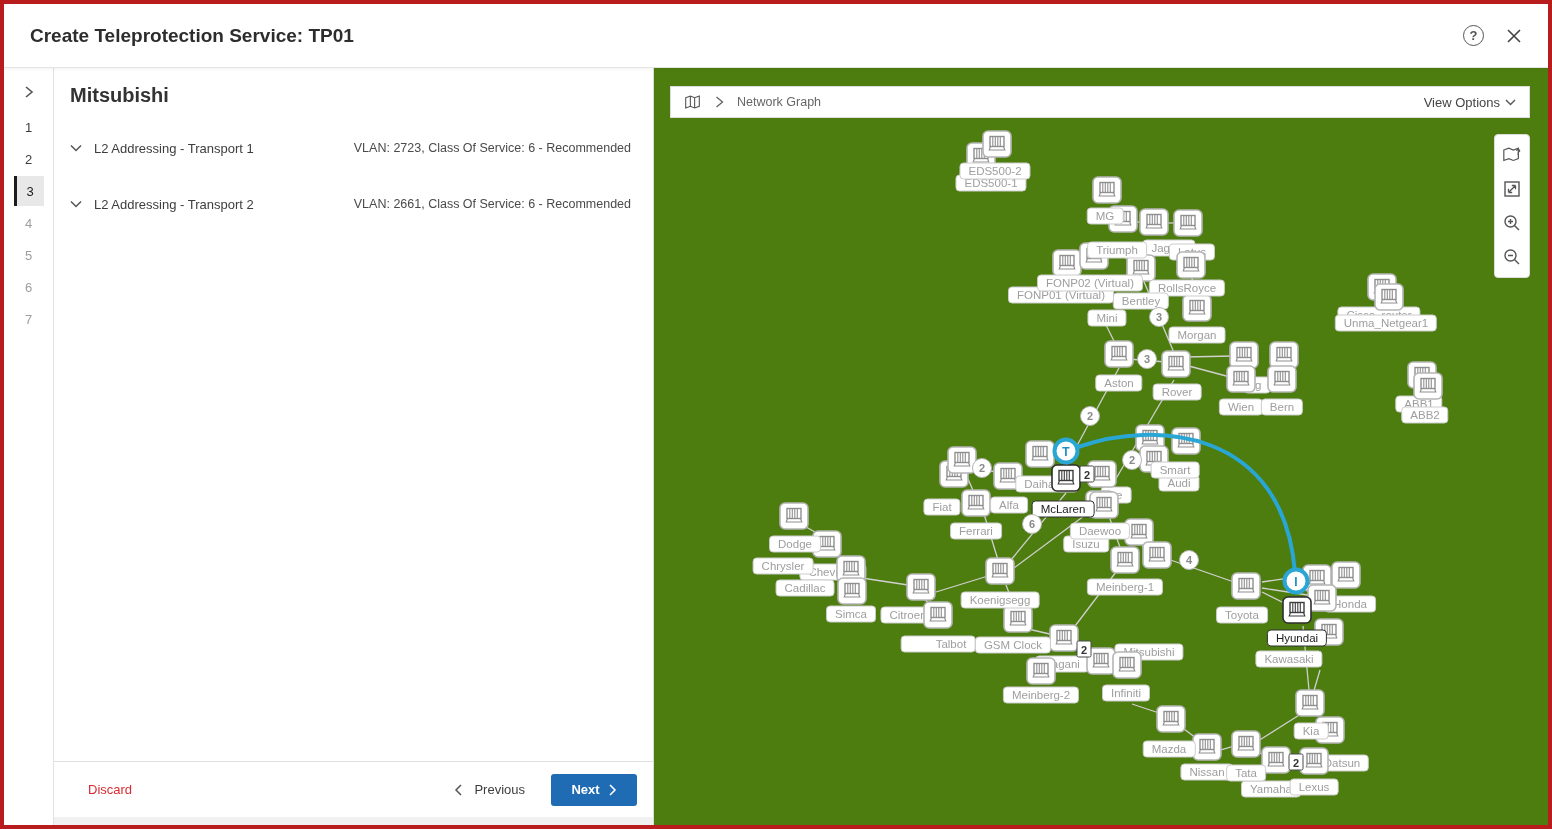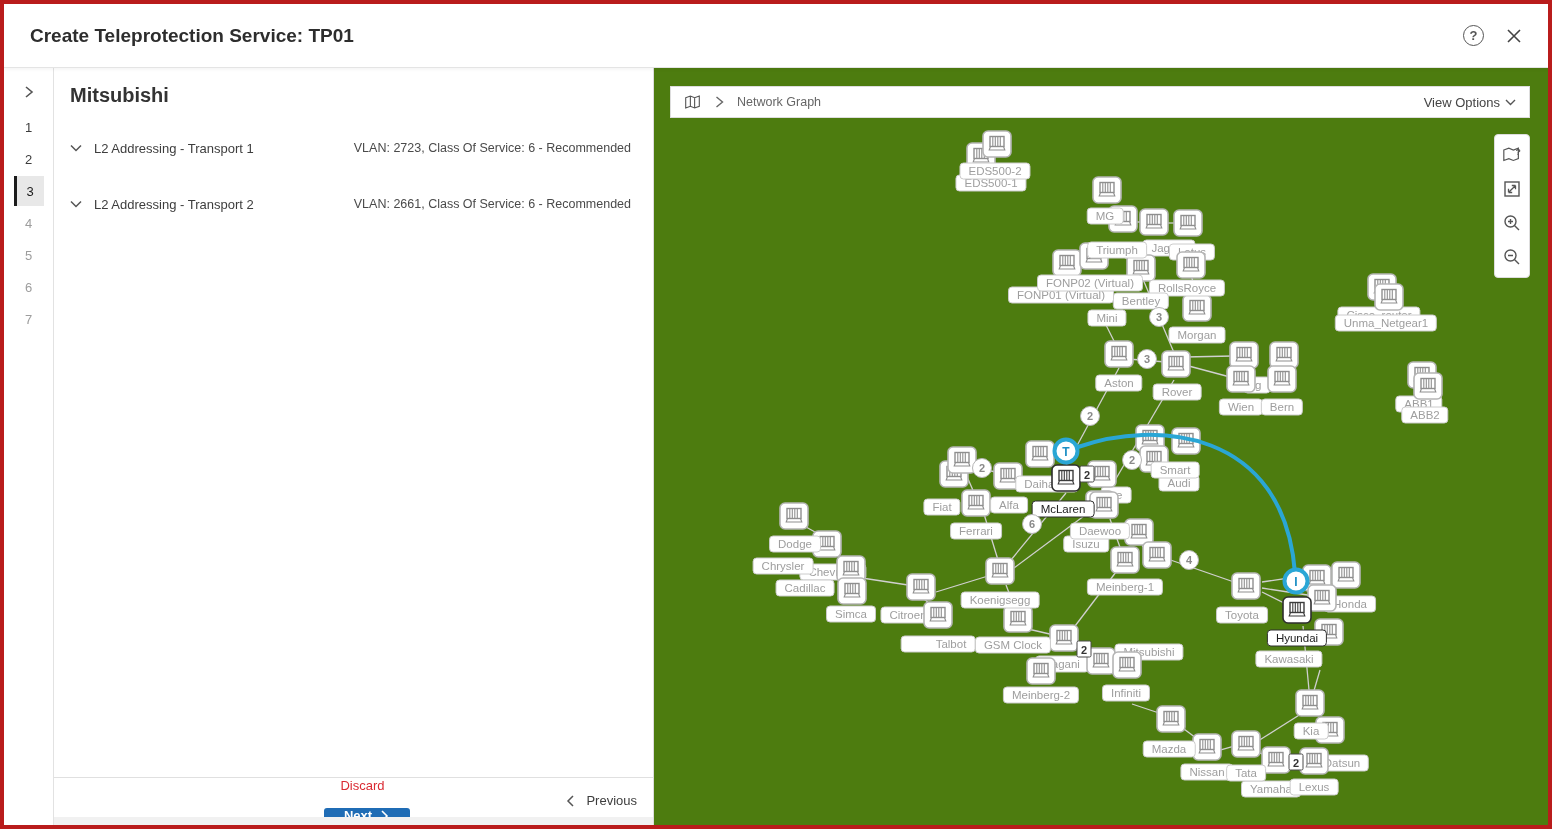--- a/index.html
+++ b/index.html
@@ -22,22 +22,22 @@
     font-size:13px;color:#3c3c3c;box-sizing:border-box;cursor:pointer;}
   .step.active{background:#e8e8e8;border-left:3px solid #1c1c1c;color:#1c1c1c;}
   .step.disabled{color:#9d9d9d;}
   .left-panel{width:600px;flex:0 0 600px;position:relative;background:#fff;border-right:1px solid #dcdcdc;box-sizing:border-box;}
   .panel-title{position:absolute;top:16px;left:16px;font-size:20px;font-weight:700;color:#333;}
   .sections{position:absolute;top:52px;left:0;right:0;}
   .sec-row{height:56px;display:flex;align-items:center;padding:0 22px 0 16px;cursor:pointer;}
   .chev{color:#555;display:flex;margin-right:12px;}
   .sec-label{font-size:13px;color:#3d3d3d;}
   .sec-summary{margin-left:auto;font-size:12.5px;color:#4a4a4a;}
-  .panel-footer{position:absolute;left:0;right:0;bottom:8px;height:40px;border-top:1px solid #e0e0e0;
-    display:flex;align-items:center;padding:0 16px;box-sizing:border-box;background:#fff;flex-direction:column;}
+  .panel-footer{position:absolute;left:0;right:0;bottom:8px;height:56px;border-top:1px solid #e0e0e0;
+    display:flex;align-items:center;padding:0 16px;box-sizing:border-box;background:#fff;}
   .bottom-strip{position:absolute;left:0;right:0;bottom:0;height:8px;background:#f1f1f1;}
   .discard{color:#da2a33;font-size:13px;margin-left:18px;cursor:pointer;}
   .prev{margin-left:auto;display:flex;align-items:center;gap:12px;color:#3d3d3d;font-size:13px;cursor:pointer;}
   .next-btn{margin-left:26px;width:86px;height:32px;background:#1f6cb5;border:none;border-radius:3px;
     color:#fff;font-size:13px;font-weight:700;display:flex;align-items:center;justify-content:center;gap:9px;cursor:pointer;}
   
   .graph-panel{flex:1;position:relative;background:#4d7c0f;overflow:hidden;}
   .graph-header{position:absolute;top:18px;left:16px;right:18px;height:32px;background:#fff;border:1px solid #ddd;
     display:flex;align-items:center;padding:0 13px;box-sizing:border-box;z-index:9;}
   .gh-chev{color:#666;display:flex;margin-left:14px;}

